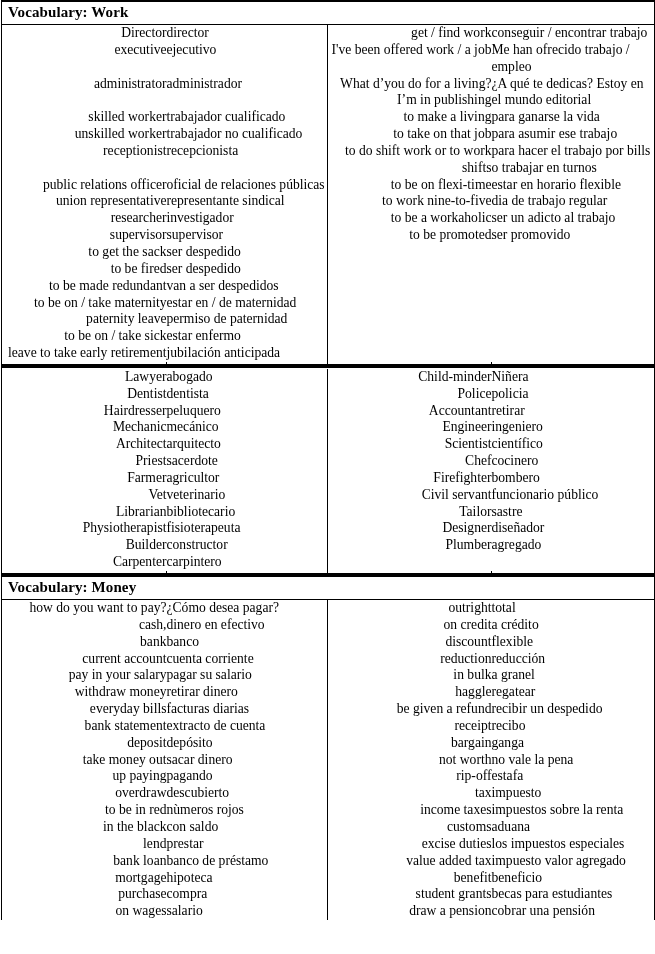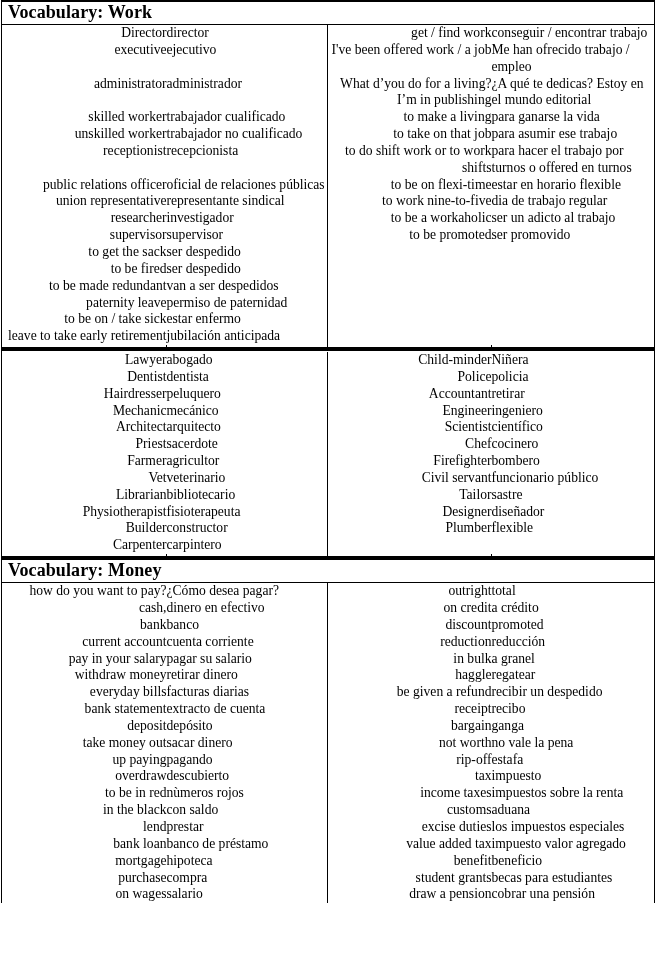--- a/index.html
+++ b/index.html
@@ -31,21 +31,21 @@
   }
   table.vocab col.c-en-l  { width: 165px; }
   table.vocab col.c-es-l  { width: 161px; }
   table.vocab col.c-en-r  { width: 164px; }
   table.vocab col.c-es-r  { width: 163px; }
 
   tr.section-head > td {
     border-top: 2px solid #000;
     border-bottom: 1px solid #000;
     font-weight: bold;
-    font-size: 18px;
+    font-size: 15px;
     line-height: 19px;
     padding: 1px 0 2px 6px;
     text-align: left;
     letter-spacing: 0.1px;
   }
   tr.row > td {
     font-size: 13.6px;
     line-height: 16.85px;
     padding: 0 0 0 0;
     vertical-align: top;
@@ -126,21 +126,21 @@
           <tr class="row">
             <td class="en">unskilled worker</td>
             <td class="es">trabajador no cualificado</td>
             <td class="en right-group">to take on that job</td>
             <td class="es">para asumir ese trabajo</td>
           </tr>
           <tr class="row">
             <td class="en">receptionist</td>
             <td class="es">recepcionista</td>
             <td class="en right-group">to do shift work or to work shifts</td>
-            <td class="es">para hacer el trabajo por turnos o offered en turnos</td>
+            <td class="es">para hacer el trabajo por bills o trabajar en turnos</td>
           </tr>
           <tr class="row">
             <td class="en">public relations officer</td>
             <td class="es">oficial de relaciones públicas</td>
             <td class="en right-group">to be on flexi-time</td>
             <td class="es">estar en horario flexible</td>
           </tr>
           <tr class="row">
             <td class="en">union representative</td>
             <td class="es">representante sindical</td>
@@ -167,20 +167,26 @@
           </tr>
           <tr class="row">
             <td class="en">to be fired</td>
             <td class="es">ser despedido</td>
             <td class="en right-group"></td>
             <td class="es"></td>
           </tr>
           <tr class="row">
             <td class="en">to be made redundant</td>
             <td class="es">van a ser despedidos</td>
+            <td class="en right-group"></td>
+            <td class="es"></td>
+          </tr>
+          <tr class="row">
+            <td class="en">to be on / take maternity</td>
+            <td class="es">estar en / de maternidad</td>
             <td class="en right-group"></td>
             <td class="es"></td>
           </tr>
           <tr class="row">
             <td class="en">paternity leave</td>
             <td class="es">permiso de paternidad</td>
             <td class="en right-group"></td>
             <td class="es"></td>
           </tr>
           <tr class="row">
@@ -271,21 +277,21 @@
           <tr class="row">
             <td class="en">Physiotherapist</td>
             <td class="es">fisioterapeuta</td>
             <td class="en right-group">Designer</td>
             <td class="es">diseñador</td>
           </tr>
           <tr class="row">
             <td class="en">Builder</td>
             <td class="es">constructor</td>
             <td class="en right-group">Plumber</td>
-            <td class="es">flexible</td>
+            <td class="es">agregado</td>
           </tr>
           <tr class="row">
             <td class="en">Carpenter</td>
             <td class="es">carpintero</td>
             <td class="en right-group"></td>
             <td class="es"></td>
           </tr>
           <tr class="block-end">
             <td class="en"></td>
             <td class="es"></td>
@@ -314,21 +320,21 @@
           <tr class="row">
             <td class="en">cash,</td>
             <td class="es">dinero en efectivo</td>
             <td class="en right-group">on credit</td>
             <td class="es">a crédito</td>
           </tr>
           <tr class="row">
             <td class="en">bank</td>
             <td class="es">banco</td>
             <td class="en right-group">discount</td>
-            <td class="es">promoted</td>
+            <td class="es">flexible</td>
           </tr>
           <tr class="row">
             <td class="en">current account</td>
             <td class="es">cuenta corriente</td>
             <td class="en right-group">reduction</td>
             <td class="es">reducción</td>
           </tr>
           <tr class="row">
             <td class="en">pay in your salary</td>
             <td class="es">pagar su salario</td>

